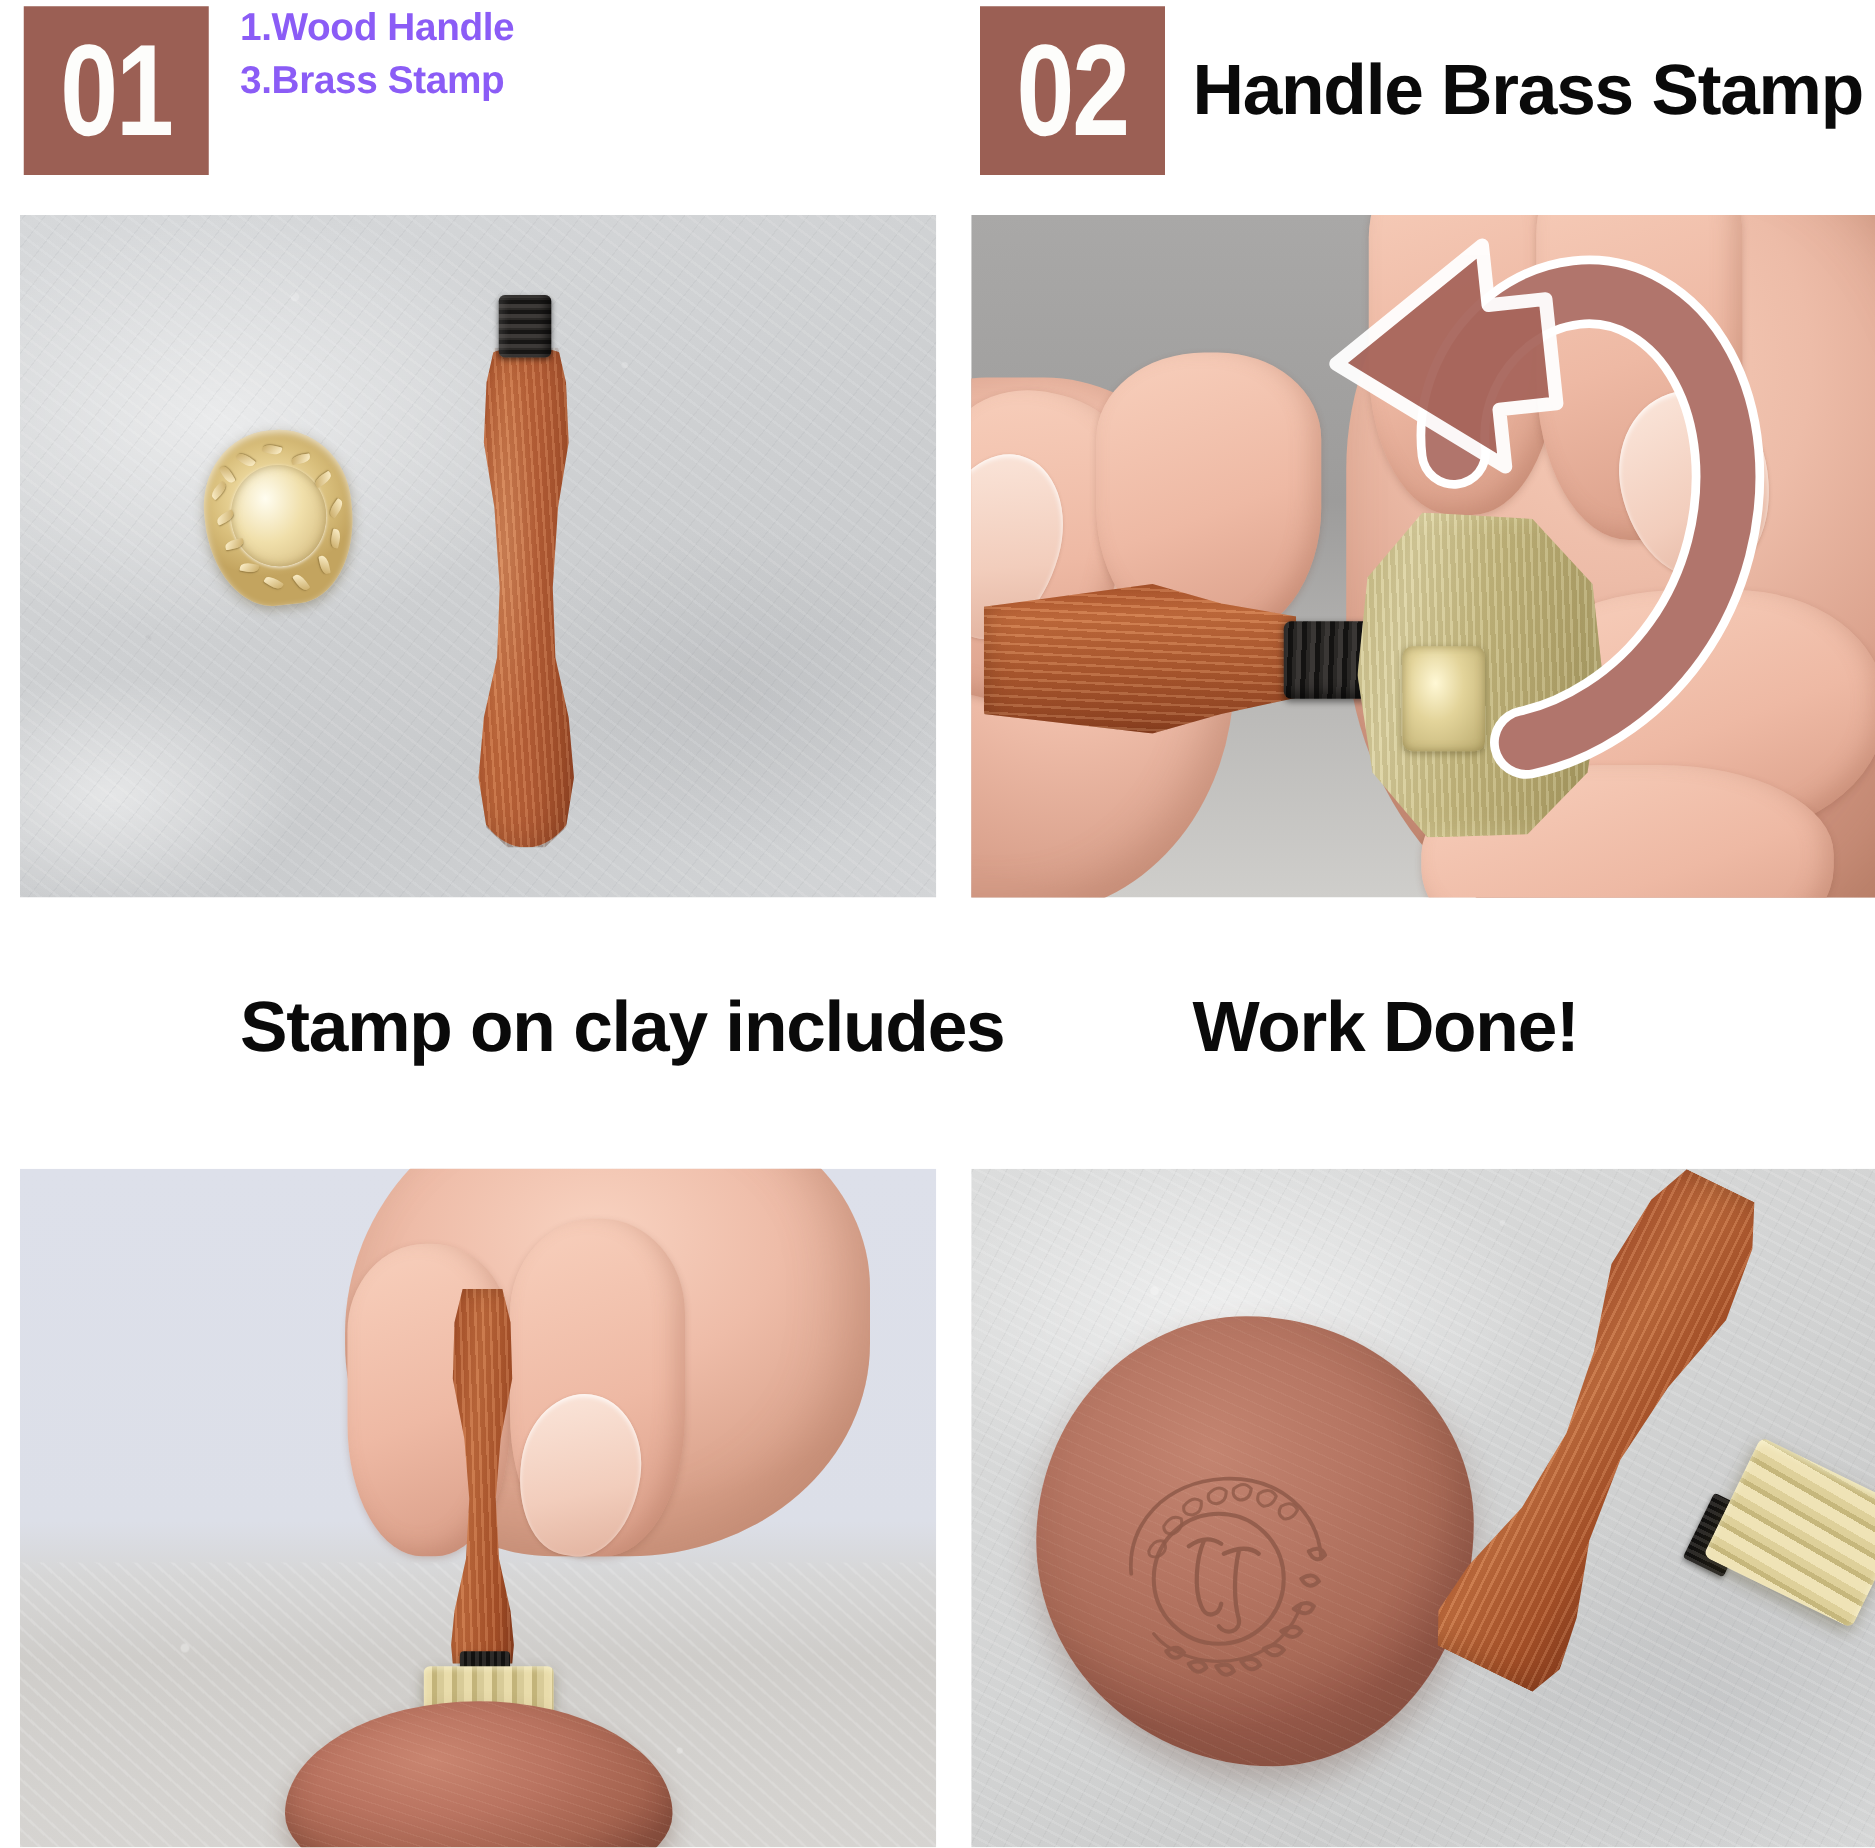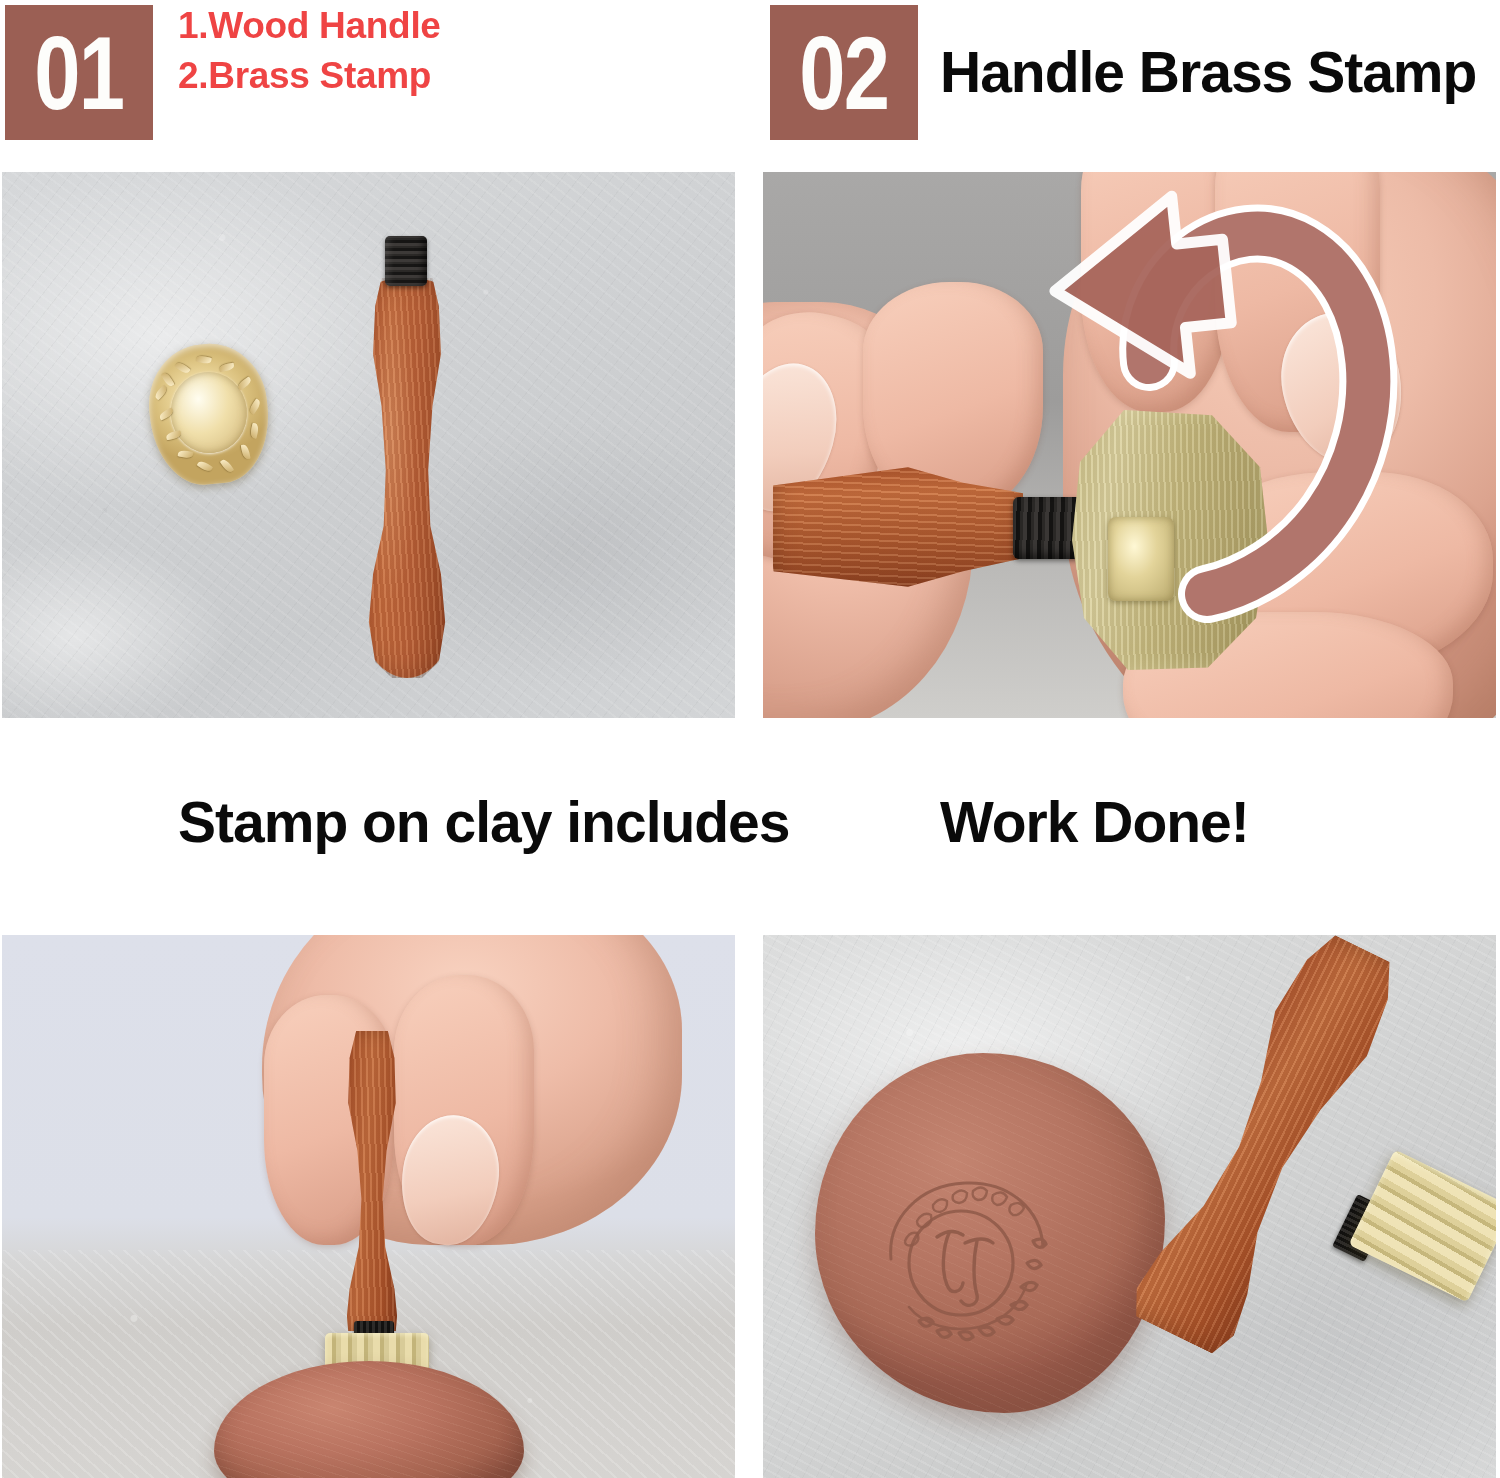--- a/index.html
+++ b/index.html
@@ -8,20 +8,21 @@
     width:1500px; height:1478px;
     font-family:"Liberation Sans", sans-serif;
     overflow:hidden;
     position:relative;
   }
   .grid {
     position:absolute; inset:0;
     display:grid;
     grid-template-columns:750px 750px;
     grid-template-rows:750px 728px;
+    margin-left:14px;
   }
   .panel { position:relative; }
 
   
   .hdr { position:absolute; left:0; top:0; width:100%; height:170px; }
   .badge {
     position:absolute; left:5px; top:5px;
     width:148px; height:135px;
     background:var(--accent,#9b5f54);
     display:flex; align-items:center; justify-content:center;
@@ -38,21 +39,21 @@
     transform-origin:center;
   }
   .hdr-text { position:absolute; left:178px; top:0; right:4px; height:170px; }
   .panel.right .hdr-text { left:190px; }
   .title {
     font-size:57px; font-weight:700; color:#0a0a0a;
     line-height:1.06; white-space:nowrap; letter-spacing:-1px;
   }
   .panel.p1 .title { padding-top:4px; }
   .sub {
-    font-size:37px; font-weight:700; color:#ef4444; line-height:1.30;
+    font-size:31px; font-weight:700; color:#8b5cf6; line-height:1.30;
     letter-spacing:-.3px; padding-top:2px;
   }
   .hdr.centered .hdr-text {
     display:flex; align-items:center; height:145px;
   }
 
   
   .photo {
     position:absolute; left:2px; top:172px;
     width:733px; height:546px;
@@ -299,21 +300,21 @@
 
 <div class="grid">
 
   <div class="panel p1">
     <div class="hdr">
       <div class="badge" style="--accent: #9b5f54;">
         <span class="badge-num">01</span>
       </div>
       <div class="hdr-text">
         <div class="sub">1.Wood Handle</div>
-        <div class="sub">2.Brass Stamp</div>
+        <div class="sub">3.Brass Stamp</div>
       </div>
     </div>
     <div class="photo">
       <div class="concrete"></div>
       <div class="seal">
         <div class="ring"></div>
         <div class="lv" style="left:6px;  top:40px;  transform:rotate(-40deg)"></div>
         <div class="lv" style="left:9px;  top:62px;  transform:rotate(-22deg)"></div>
         <div class="lv" style="left:14px; top:84px;  transform:rotate(-6deg)"></div>
         <div class="lv" style="left:24px; top:104px; transform:rotate(16deg)"></div>

